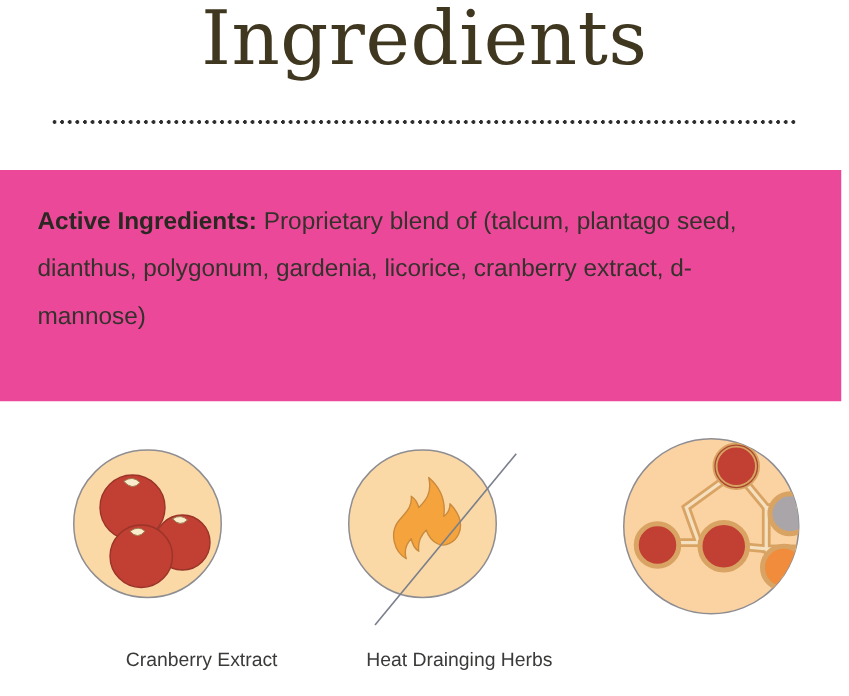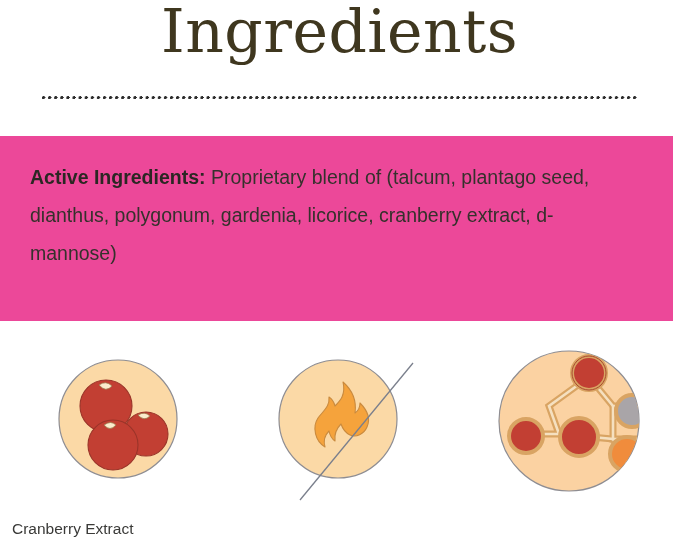--- a/index.html
+++ b/index.html
@@ -99,21 +99,21 @@
     height: 144px;
     top: -3px;
   }
   .icon-disc svg { display: block; width: 100%; height: 100%; overflow: visible; }
 
   .icon-caption {
     position: absolute;
     top: 168px;
     left: 0;
     width: 210px;
-    text-align: left;
+    text-align: right;
     font-size: 15.5px;
     color: #3a3a38;
     font-family: "Liberation Sans", sans-serif;
     white-space: nowrap;
   }
 </style>
 </head>
 <body>
 
 <div class="page-title">Ingredients</div>
@@ -159,20 +159,21 @@
                  c 1 5 3 8 6 10
                  c -1 -8 2 -13 6 -17
                  c 2 6 5 9 9 11
                  c 6 3 14 -1 17 -8
                  c 4 -9 -1 -18 -7 -24
                  c 0 5 -2 8 -5 10
                  c 2 -14 -4 -24 -12 -31 z" fill="#f5a33c" stroke="#c98a3e" stroke-width="1.1" stroke-linejoin="round"></path>
         <line x1="23" y1="142" x2="136" y2="5" stroke="#7a7f8c" stroke-width="1.3"></line>
       </svg>
     </div>
+    <div class="icon-caption">Heat Drainging Herbs</div>
   </div>
 
   <div class="icon-item pos-2">
     <div class="icon-disc">
       <svg viewBox="0 0 144 144">
         <defs>
           <clipPath id="discClip">
             <circle cx="72" cy="72" r="70"></circle>
           </clipPath>
         </defs>

